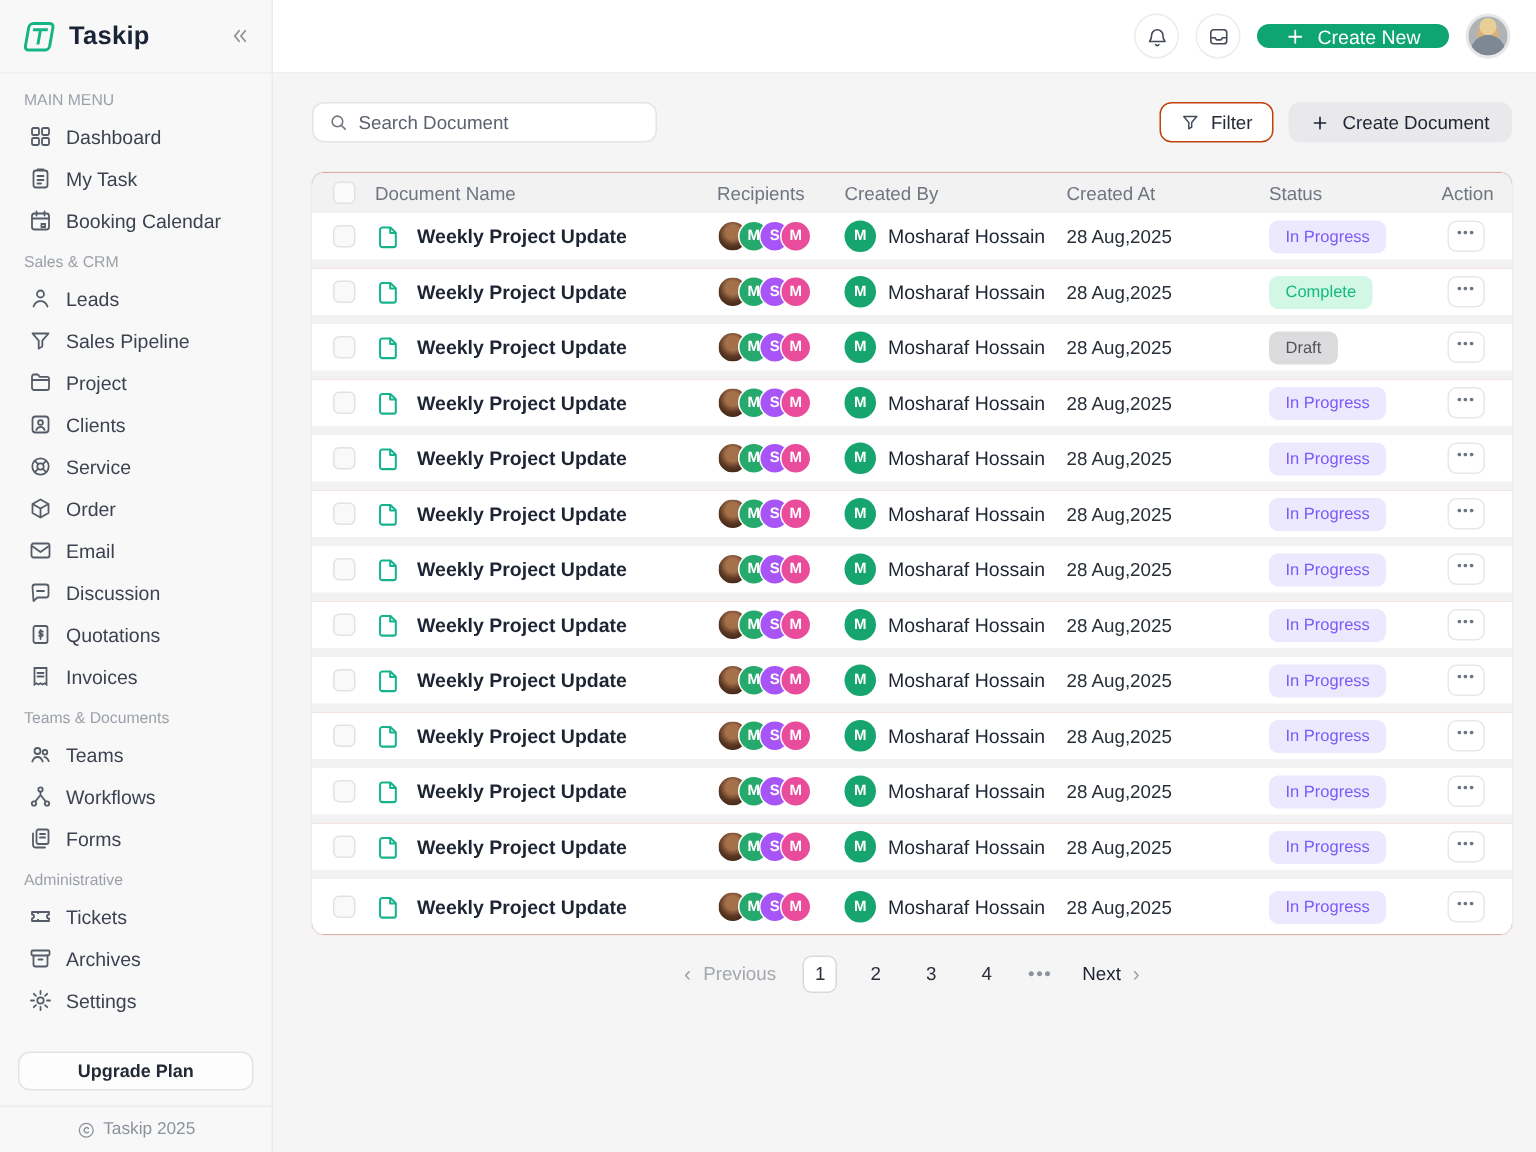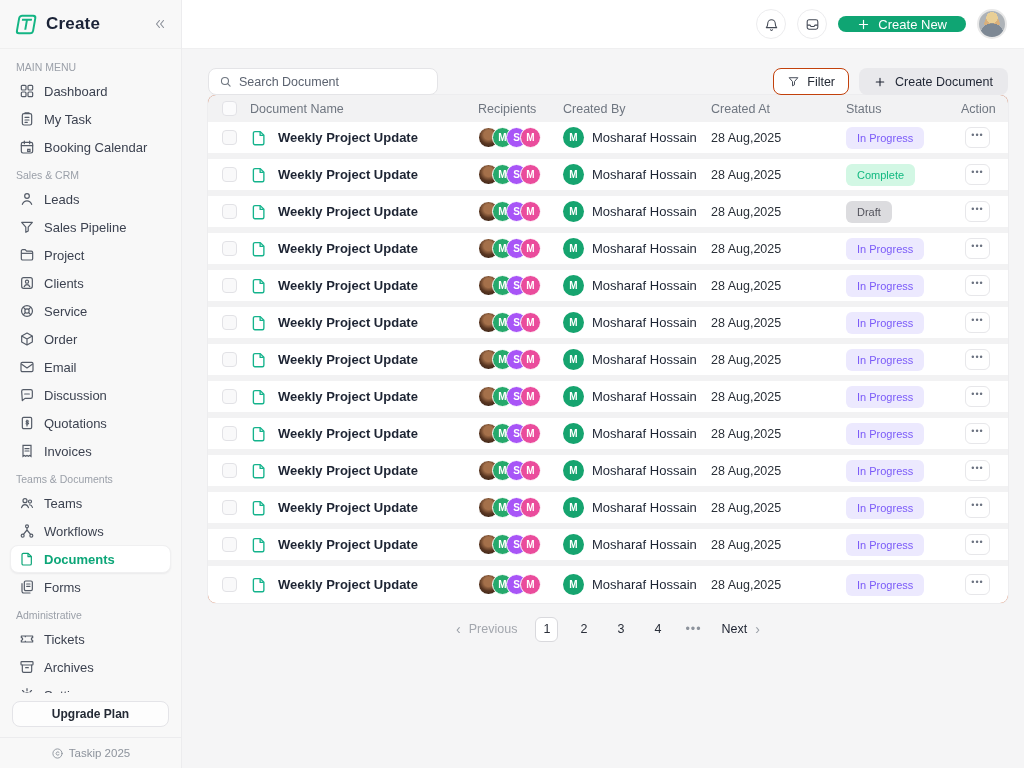--- a/index.html
+++ b/index.html
@@ -35,21 +35,21 @@
   .create-new-btn { height:16px; padding:0 19px; background:#0fa573; border:none; border-radius:8px; color:#fff; font-size:13px; display:flex; align-items:center; gap:8px; cursor:pointer; font-family:inherit; }
   .create-new-btn svg { width:13px; height:13px; }
   .user-avatar { width:30px; height:30px; border-radius:50%; border:2px solid #e8e8e8; cursor:pointer;
     background:#b8bdc2;
     background-image:
       radial-gradient(circle at 50% 26%, #e9cf96 0 24%, rgba(0,0,0,0) 25%),
       radial-gradient(circle at 50% 92%, #7d8894 0 42%, rgba(0,0,0,0) 43%),
       radial-gradient(circle at 50% 48%, #d9b07c 0 40%, #aeb3b8 41%); }
 
   .content { flex:1; padding:19px 16px 0 26px; }
-  .toolbar { display:flex; align-items:center; }
+  .toolbar { display:flex; align-items:center; margin-bottom:20px; }
   .search-box { width:230px; height:27px; background:#fff; border:1px solid #e4e4e7; border-radius:8px; display:flex; align-items:center; gap:7px; padding:0 10px; }
   .search-box svg { width:13px; height:13px; color:#6f7680; flex:0 0 13px; }
   .search-box input { border:none; outline:none; background:none; font-size:12.5px; width:100%; font-family:inherit; color:#1d2433; }
   .search-box input::placeholder { color:#5c6370; }
   .filter-btn { margin-left:auto; height:27px; padding:0 13px; background:#fff; border:1px solid #c2410c; border-radius:8px; font-size:12.5px; color:#242a35; display:flex; align-items:center; gap:7px; cursor:pointer; font-family:inherit; }
   .filter-btn svg { width:13px; height:13px; color:#434955; }
   .create-doc-btn { margin-left:10px; height:27px; padding:0 15px; background:#e9e9ec; border:none; border-radius:8px; font-size:12.5px; color:#1f2533; display:flex; align-items:center; gap:9px; cursor:pointer; font-family:inherit; }
   .create-doc-btn svg { width:12px; height:12px; }
 
   
@@ -214,21 +214,21 @@
 </svg>
 
 <div class="app">
 
   <aside class="sidebar">
     <div class="sidebar-head">
       <div class="logo">
         <svg>
             <use href="#i-logo"></use>
           </svg>
-        <span class="logo-text">Create</span>
+        <span class="logo-text">Taskip</span>
       </div>
       <button class="collapse-btn">
         <svg>
             <use href="#i-chevrons-left"></use>
           </svg>
       </button>
     </div>
 
     <nav class="nav" id="nav">
         <div class="section-label">MAIN MENU</div>
@@ -316,26 +316,20 @@
     <svg>
             <use href="#i-teams"></use>
           </svg>
     <span class="nav-label">Teams</span>
   </div>
         <div class="nav-item">
     <svg>
             <use href="#i-workflow"></use>
           </svg>
     <span class="nav-label">Workflows</span>
-  </div>
-        <div class="nav-item active">
-    <svg>
-            <use href="#i-file"></use>
-          </svg>
-    <span class="nav-label">Documents</span>
   </div>
         <div class="nav-item">
     <svg>
             <use href="#i-forms"></use>
           </svg>
     <span class="nav-label">Forms</span>
   </div>
         <div class="section-label">Administrative</div>
         <div class="nav-item">
     <svg>

